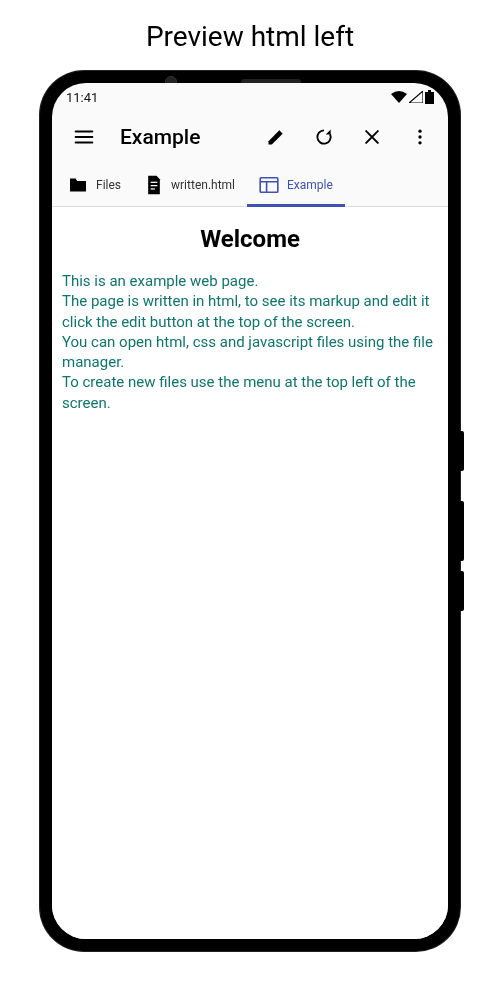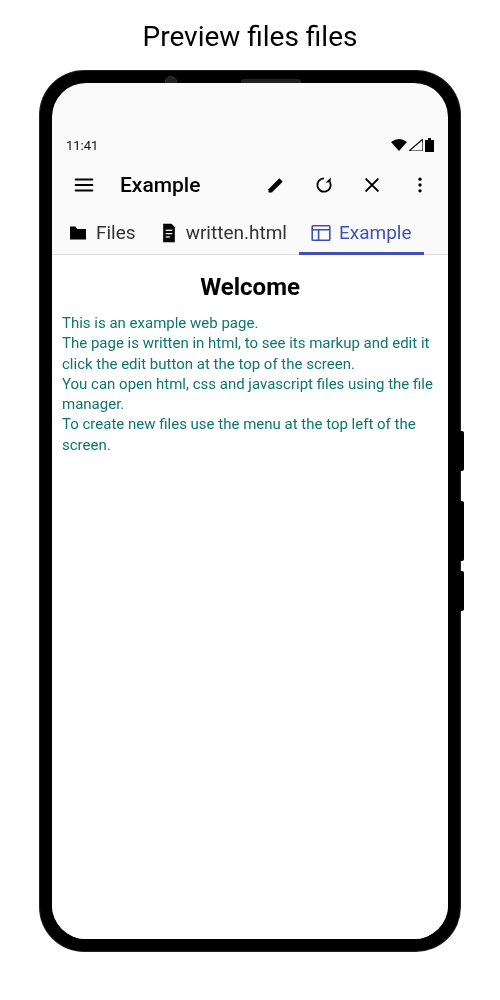--- a/index.html
+++ b/index.html
@@ -61,21 +61,20 @@
       position: relative;
     }
     .status-bar {
       height: 28px;
       display: flex;
       align-items: center;
       justify-content: space-between;
       padding: 0 14px;
       font-size: 13px;
       color: #111;
-      margin-top: 48px;
     }
     .status-right { display: flex; align-items: center; gap: 2px; }
     .app-bar {
       height: 52px;
       display: flex;
       align-items: center;
       padding: 0 8px 0 12px;
       gap: 8px;
     }
     .app-title {
@@ -97,21 +96,21 @@
       height: 44px;
       border-bottom: 1px solid #ddd;
       padding: 0 4px;
     }
     .tab {
       display: flex;
       align-items: center;
       gap: 8px;
       padding: 0 12px;
       height: 100%;
-      font-size: 19px;
+      font-size: 12px;
       color: #333;
       cursor: pointer;
       position: relative;
     }
     .tab.active {
       color: #3f51b5;
     }
     .tab.active::after {
       content: "";
       position: absolute;
@@ -123,35 +122,35 @@
     .content {
       background: #fff;
       padding: 18px 10px;
       height: calc(100% - 124px);
       overflow: auto;
     }
     .content-title {
       text-align: center;
       font-size: 24px;
       font-weight: 700;
-      margin-bottom: 12px;
+      margin-bottom: 18px;
       color: #000;
     }
     .content-body {
       font-size: 15px;
       line-height: 1.35;
       color: #0f766e;
       white-space: pre-line;
     }
     svg { display: block; }
   </style>
 </head>
 <body>
 
-<div class="page-heading">Preview files files</div>
+<div class="page-heading">Preview html left</div>
 
 <div class="phone-frame">
   <div class="phone-side-btn side-btn-1"></div>
   <div class="phone-side-btn side-btn-2"></div>
   <div class="phone-side-btn side-btn-3"></div>
   <div class="phone-notch">
     <div class="phone-camera"></div>
     <div class="phone-speaker"></div>
   </div>
 

